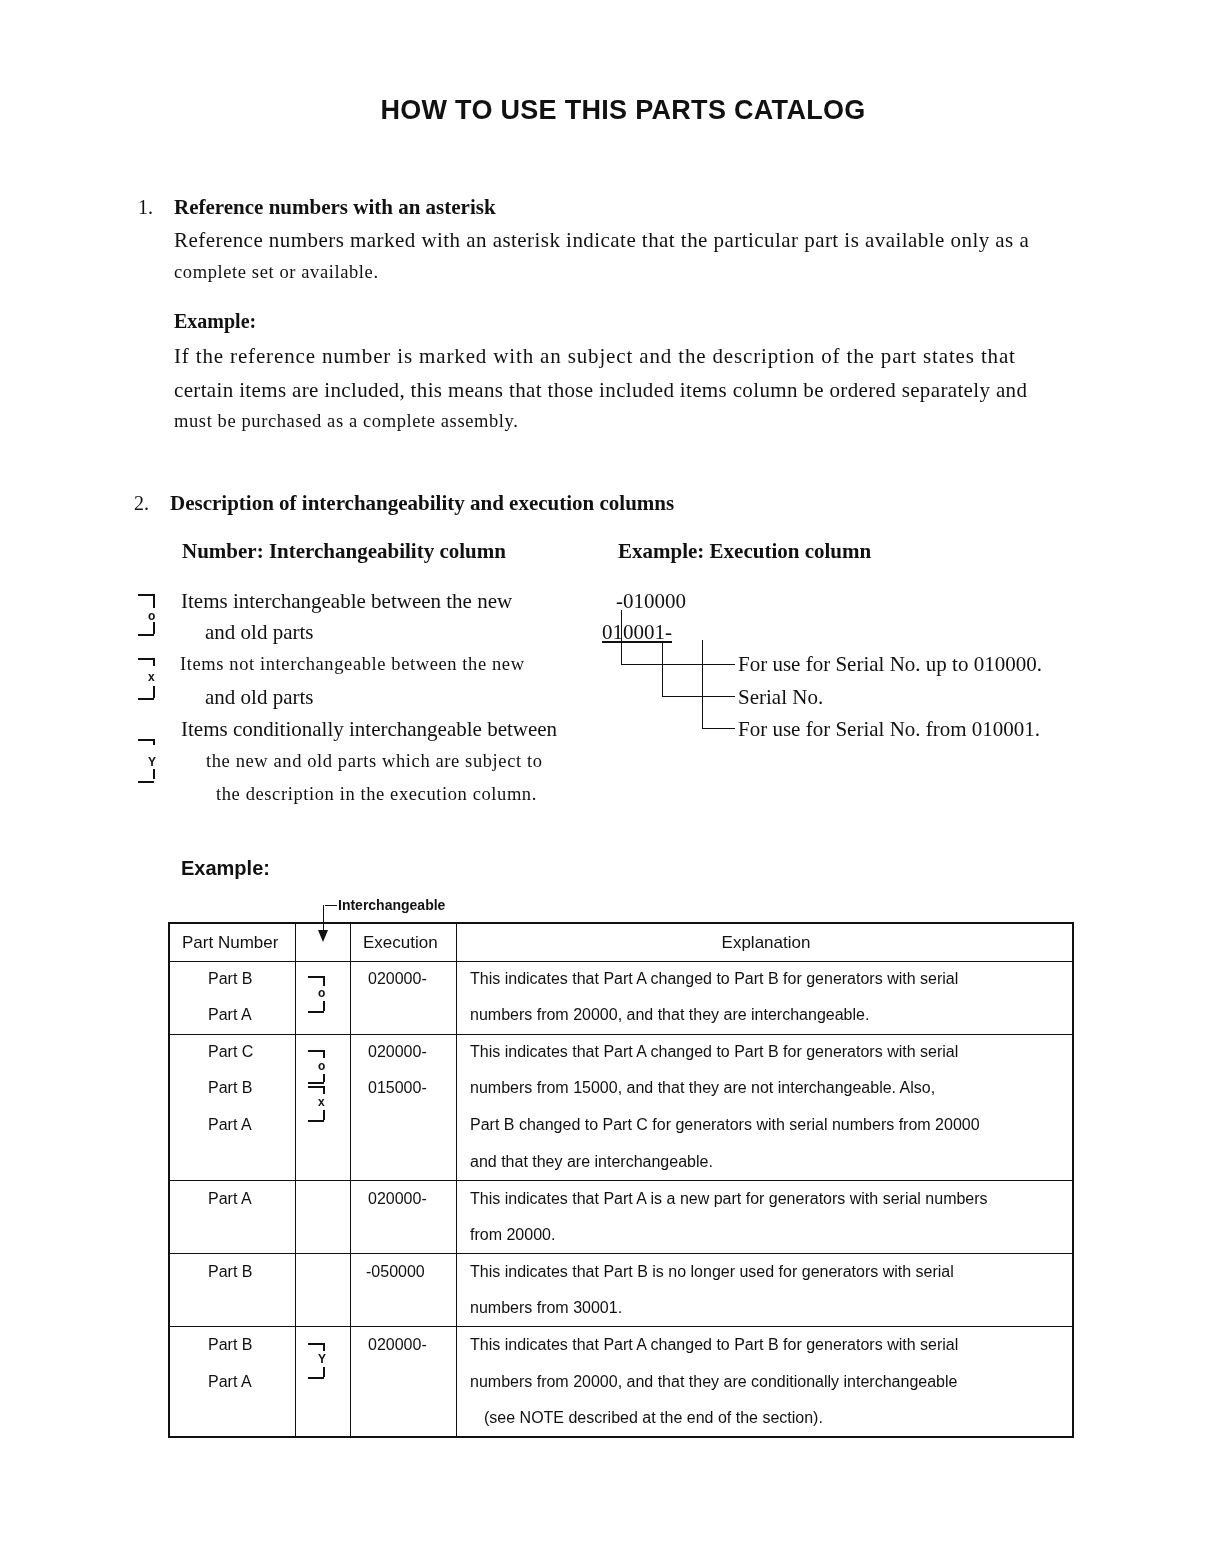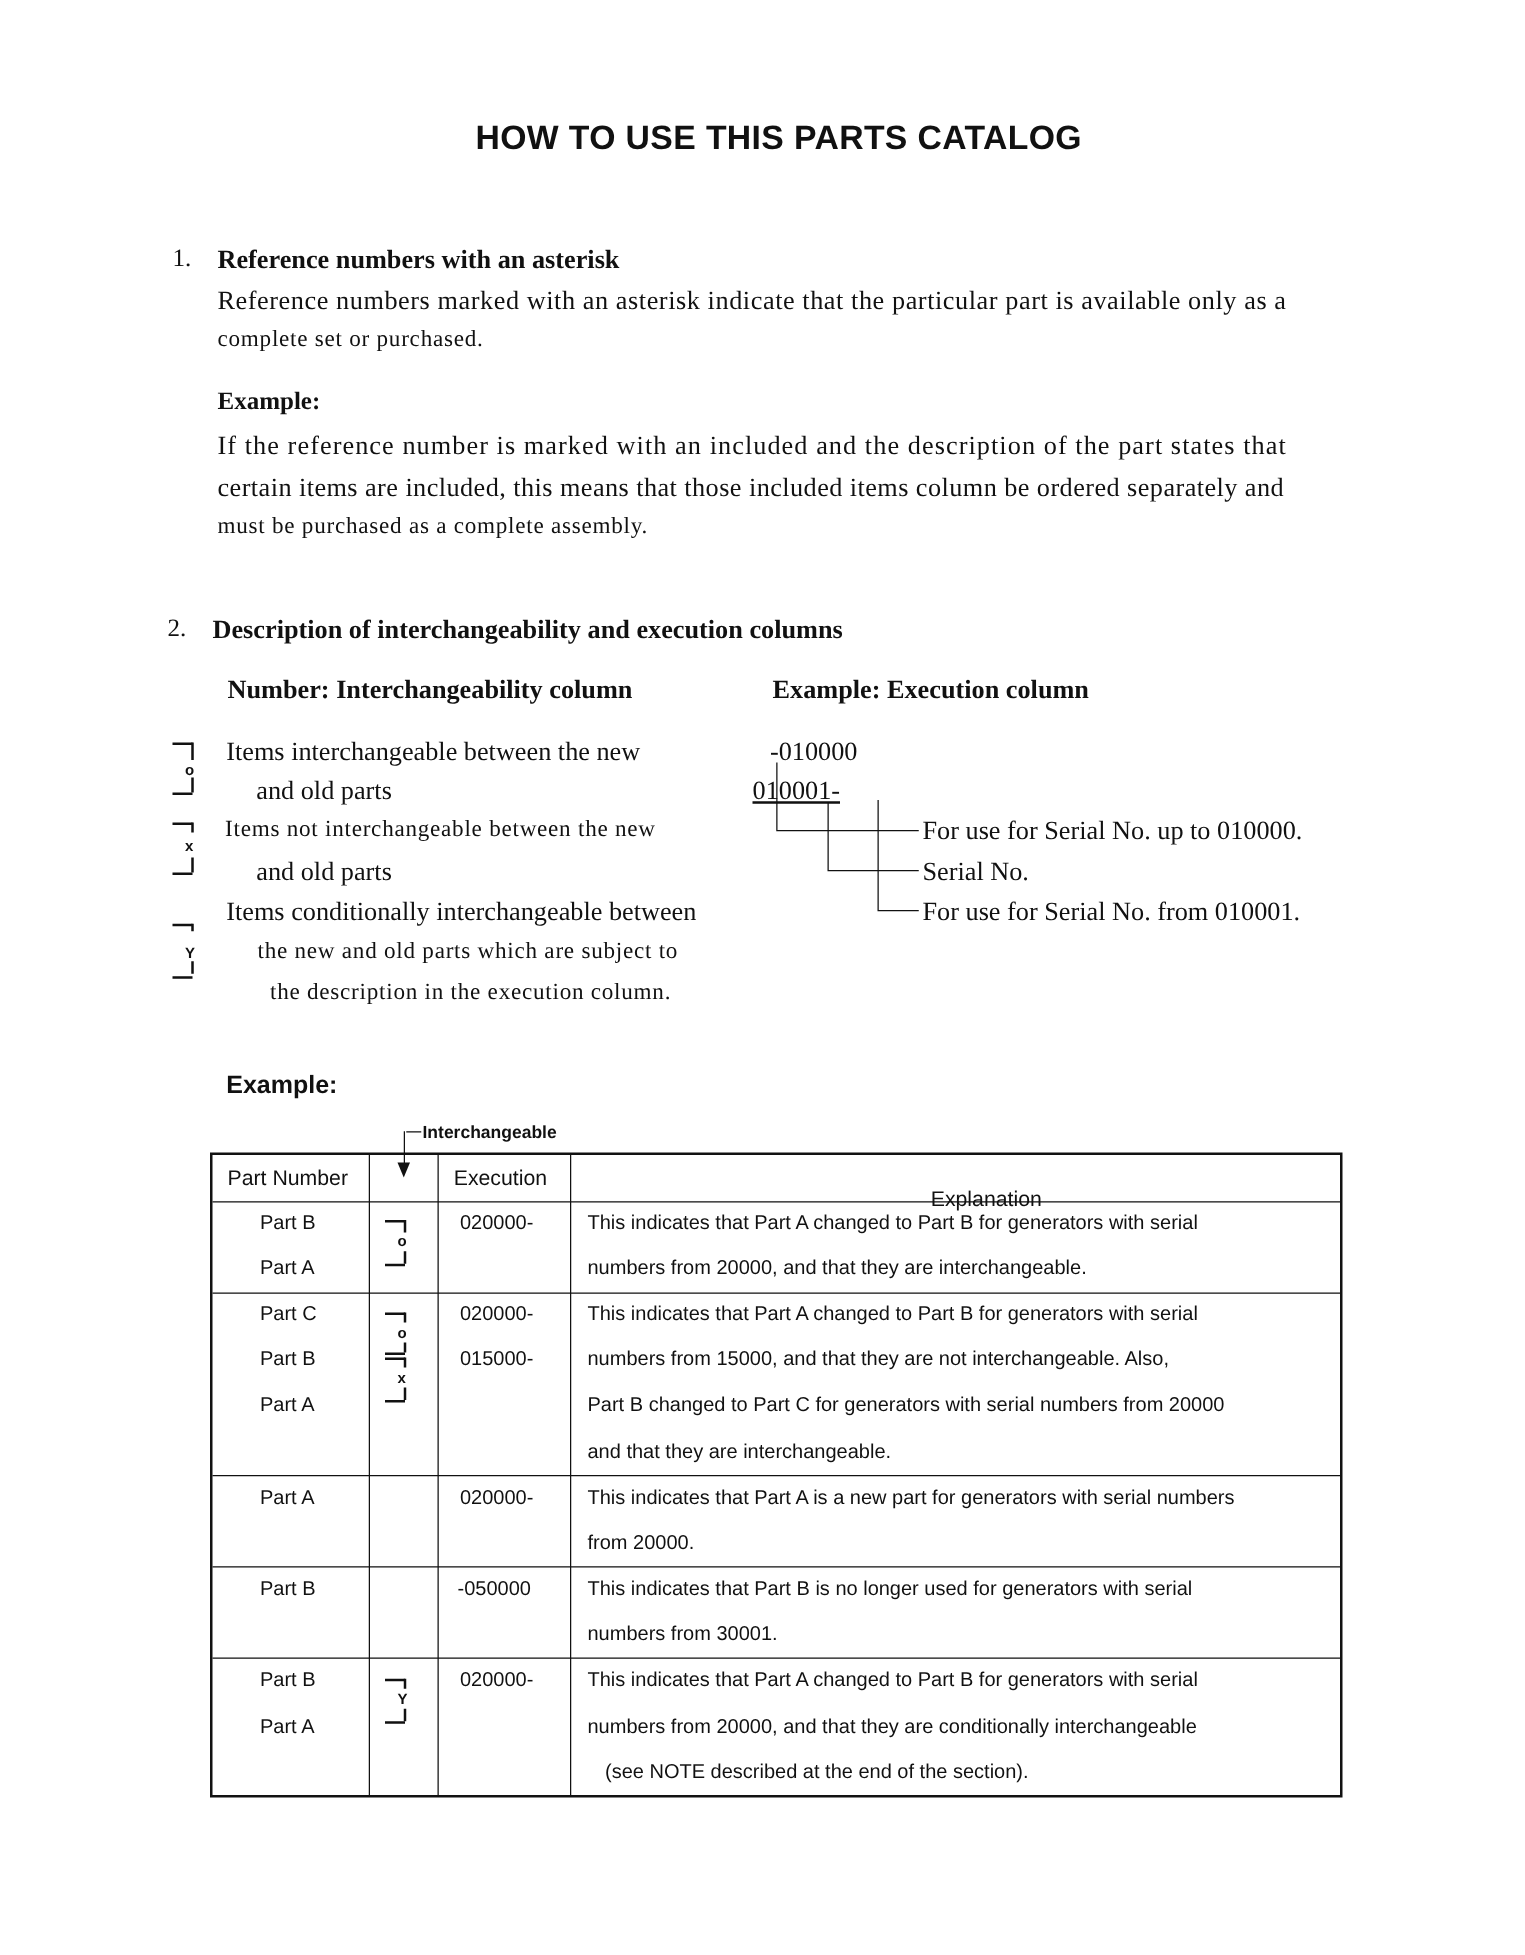--- a/index.html
+++ b/index.html
@@ -38,23 +38,23 @@
 </style>
 </head>
 <body>
 
 <div class="abs sans page-title">HOW TO USE THIS PARTS CATALOG</div>
 
 <div>
   <div class="abs serif sec-num" style="left:138px; top:196px;">1.</div>
   <div class="abs serif sec-head" style="left:174px; top:195px;">Reference numbers with an asterisk</div>
   <div class="abs serif body-text" style="left:174px; top:228px; letter-spacing:0.45px;">Reference numbers marked with an asterisk indicate that the particular part is available only as a</div>
-  <div class="abs serif small-text" style="left:174px; top:262px;">complete set or purchased.</div>
+  <div class="abs serif small-text" style="left:174px; top:262px;">complete set or available.</div>
   <div class="abs serif sub-head" style="left:174px; top:310px; font-size:20px;">Example:</div>
-  <div class="abs serif body-text" style="left:174px; top:344px; letter-spacing:0.85px;">If the reference number is marked with an included and the description of the part states that</div>
+  <div class="abs serif body-text" style="left:174px; top:344px; letter-spacing:0.85px;">If the reference number is marked with an subject and the description of the part states that</div>
   <div class="abs serif body-text" style="left:174px; top:378px; letter-spacing:0.35px;">certain items are included, this means that those included items column be ordered separately and</div>
   <div class="abs serif small-text" style="left:174px; top:411px;">must be purchased as a complete assembly.</div>
 </div>
 
 <div>
   <div class="abs serif sec-num" style="left:134px; top:492px;">2.</div>
   <div class="abs serif sec-head" style="left:170px; top:491px;">Description of interchangeability and execution columns</div>
 
   <div class="abs serif sub-head" style="left:182px; top:539px;">Number: Interchangeability column</div>
   <div class="abs serif sub-head" style="left:618px; top:539px;">Example: Execution column</div>
@@ -115,21 +115,21 @@
     <div class="col-line" style="left:286px;"></div>
 
     <div class="row-line" style="top:37px;"></div>
     <div class="row-line" style="top:110px;"></div>
     <div class="row-line" style="top:256px;"></div>
     <div class="row-line" style="top:329px;"></div>
     <div class="row-line" style="top:402px;"></div>
 
     <div class="cell hdr" style="left:12px; top:9px;">Part Number</div>
     <div class="cell hdr" style="left:193px; top:9px;">Execution</div>
-    <div class="cell hdr center" style="left:288px; width:616px; top:26px;padding-left:23px;">Explanation</div>
+    <div class="cell hdr center" style="left:288px; width:616px; top:9px;">Explanation</div>
 
     <div>
       <div class="cell" style="left:38px; top:46px;">Part B</div>
       <div class="cell" style="left:38px; top:82px;">Part A</div>
       <div class="sym" style="left:138px; top:52px; height:40px;">
         <div class="top" style="top:0;"></div>
           <div class="vert-top" style="top:0; height:10px;"></div>
         <div class="letter" style="top:10px;">o</div>
         <div class="vert-bot" style="top:25px; height:10px;"></div>
           <div class="bot" style="top:35px;"></div>

